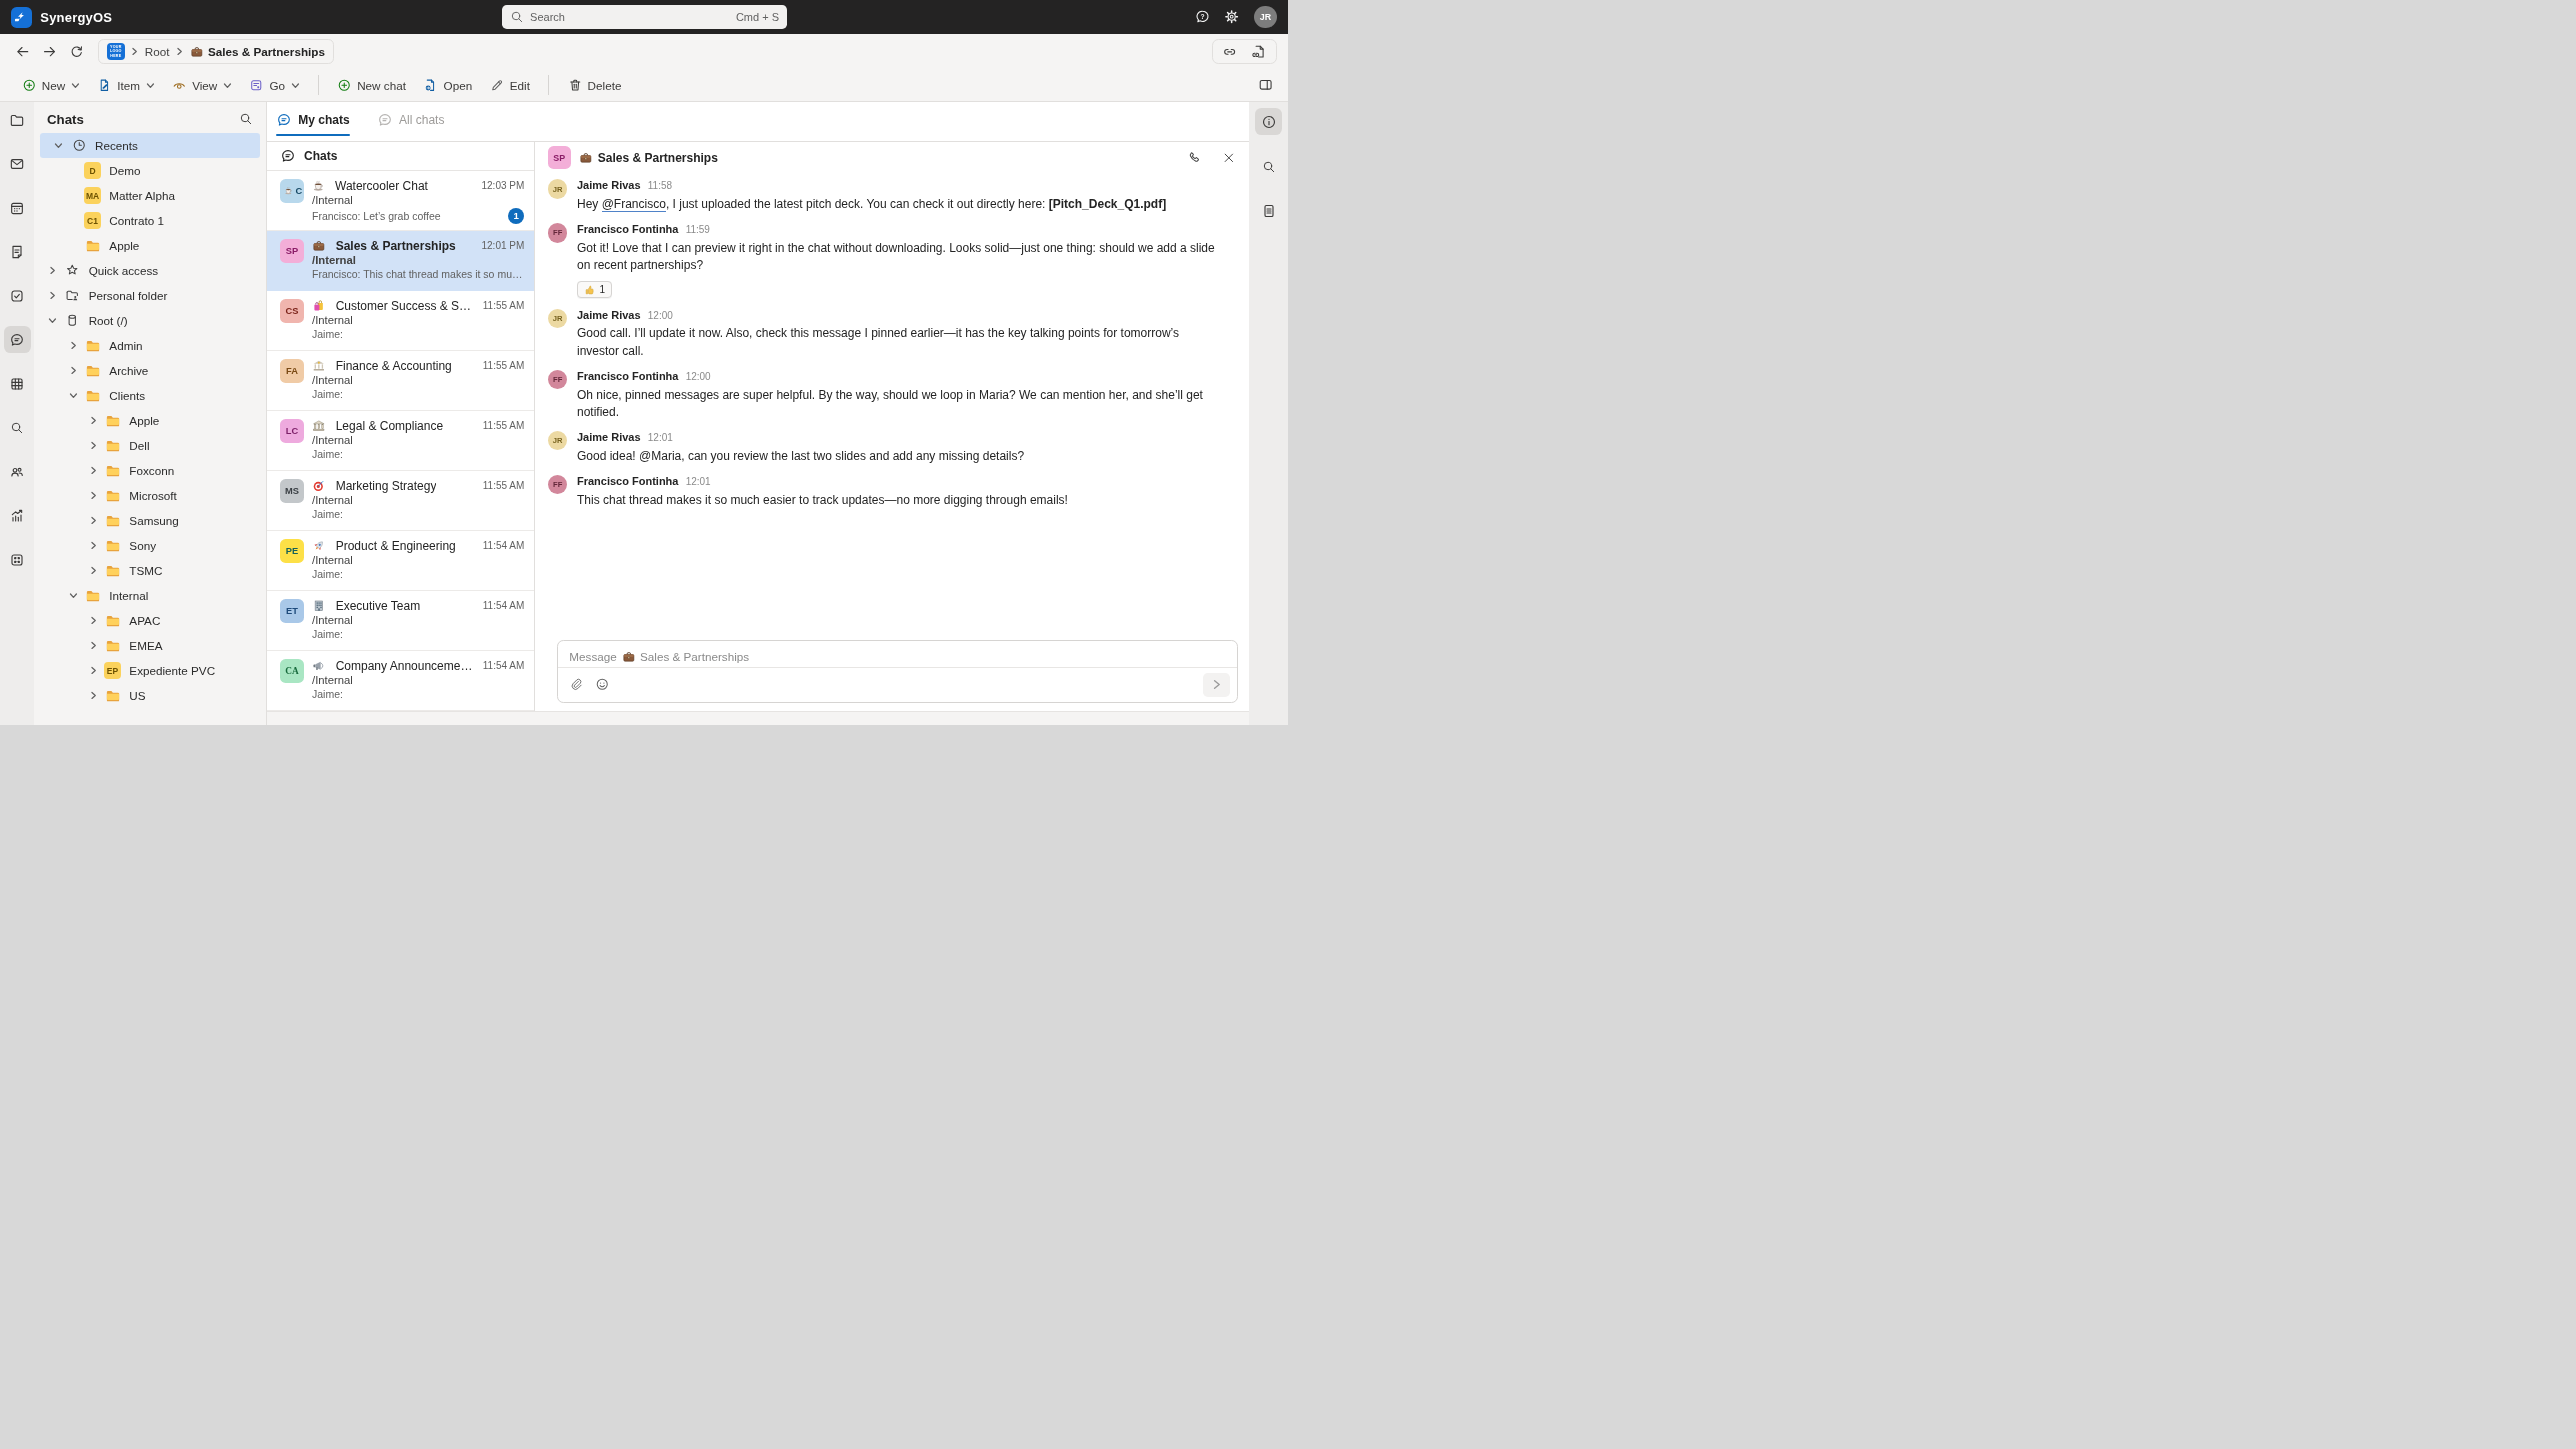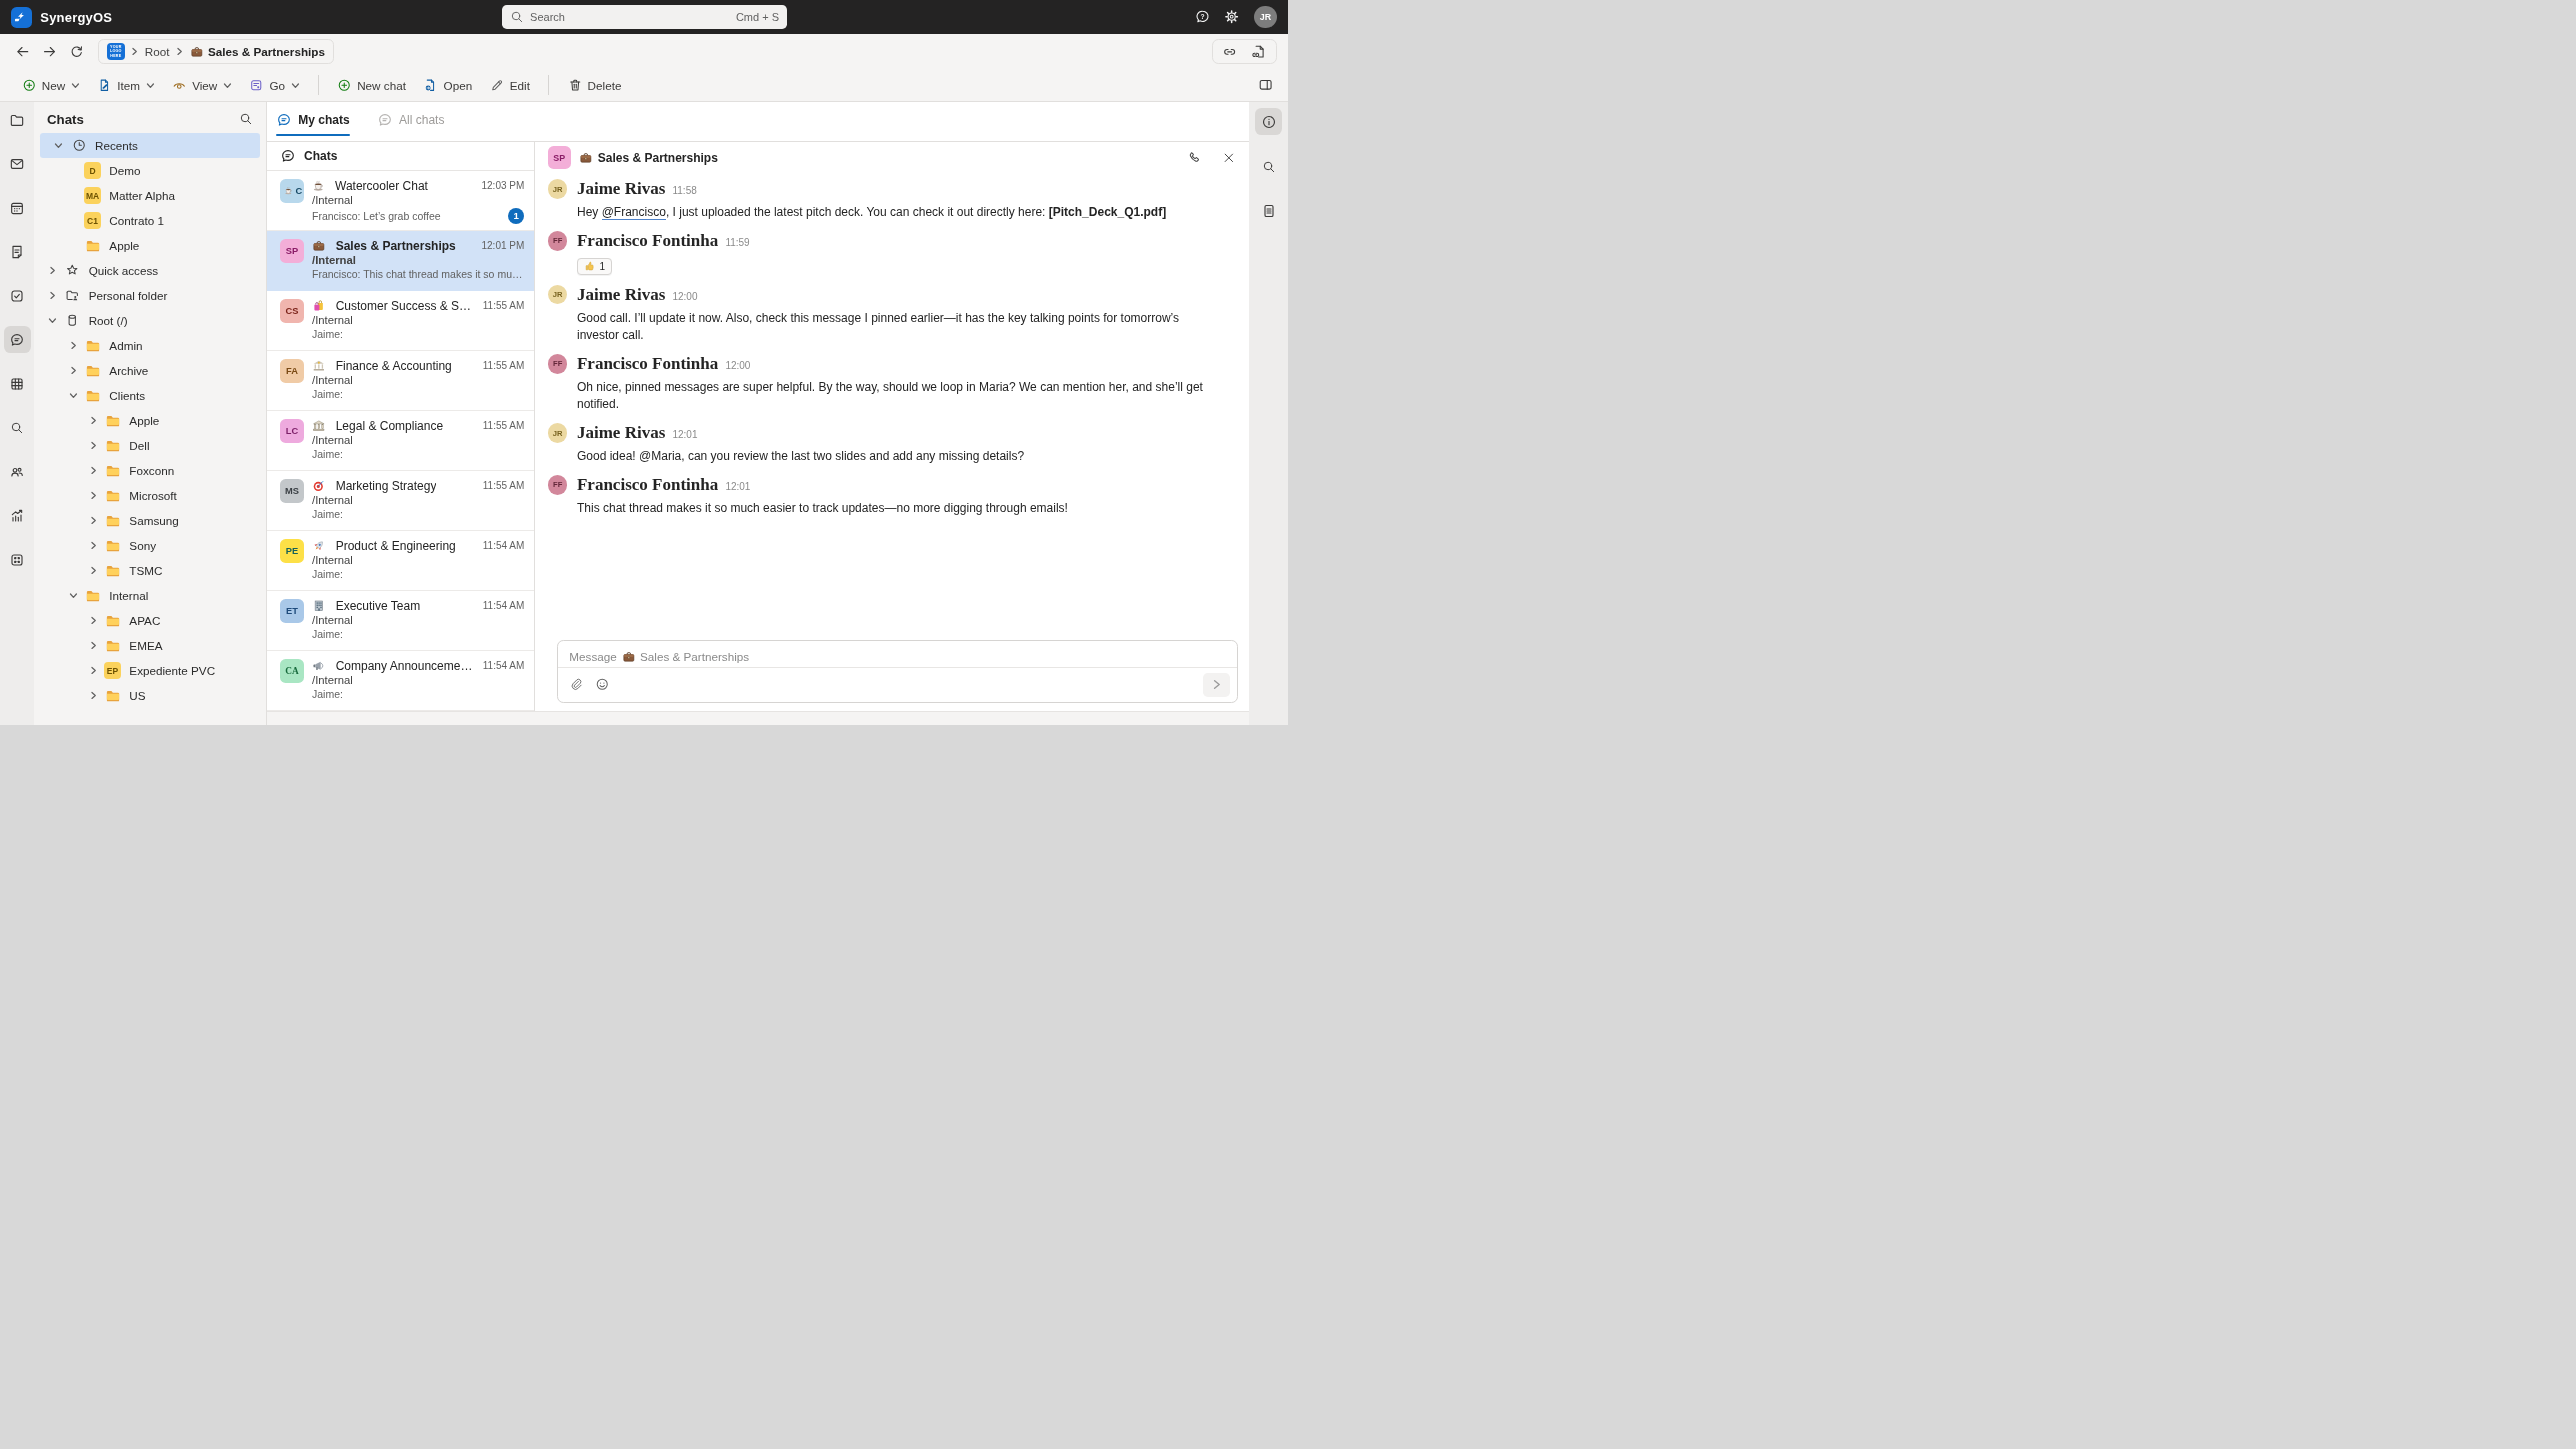--- a/index.html
+++ b/index.html
@@ -93,21 +93,21 @@
   .cp-head { height:31px; display:flex; align-items:center; gap:8px; padding:0 13px; }
   .cp-tile { width:22.5px; height:22.5px; border-radius:5.6px; background:#f3aed8; color:#8a1c66; font-size:8.9px; font-weight:700;
              display:flex; align-items:center; justify-content:center; }
   .cp-title { font-size:12px; font-weight:700; display:flex; align-items:center; gap:5.6px; }
   .cp-actions { margin-left:auto; display:flex; gap:21px; color:#424242; }
   .messages { flex:1; padding:6.4px 32px 0 13px; overflow:hidden; }
   .msg { display:flex; gap:9.7px; margin-bottom:9.7px; }
   .mavatar { width:19.3px; height:19.3px; border-radius:50%; font-size:7.6px; font-weight:700; display:flex; align-items:center; justify-content:center; flex:0 0 auto; }
   .mbody { min-width:0; }
   .mhead { display:flex; align-items:baseline; gap:7.2px; }
-  .mname { font-size:17px; font-weight:700;font-family:Liberation Serif, serif; }
+  .mname { font-size:11px; font-weight:700; }
   .mtime { font-size:10px; color:#8a8a8a; }
   .mtext { font-size:12px; line-height:1.45; margin-top:4.8px; max-width:926px; }
   .mention { border-bottom:1.6px solid #4f82c8; }
   .chip { display:inline-flex; align-items:center; gap:4px; border:0.8px solid #d6d4d2; background:#faf9f8; border-radius:4px;
           padding:1.6px 5.6px; margin-top:6.4px; font-size:10px; cursor:pointer; box-shadow:0 0.8px 0.8px rgba(0,0,0,.05); }
   .composer { margin:4.8px 11.3px 8px 22px; border:0.8px solid #d6d4d2; border-radius:6.4px; background:#fff; }
   .comp-input { height:27px; padding:9.7px 11.3px; color:#8a8a8a; font-size:11.7px; display:flex; align-items:flex-start; gap:4.8px; cursor:text; border-bottom:0.8px solid #e8e6e4; }
   .comp-row { height:34px; display:flex; align-items:center; gap:11.3px; padding:0 6.4px 0 11.3px; color:#616161; }
   .send-btn { margin-left:auto; width:27px; height:24px; border-radius:4.8px; background:#f3f2f1; display:flex; align-items:center; justify-content:center; color:#9a9a9a; cursor:pointer; }
   .bottomstrip { height:14.5px; background:#f5f4f3; border-top:0.8px solid #e6e4e2; }
@@ -1039,20 +1039,21 @@
       <div class="mtext"><span>Hey </span><span class="mention">@Francisco</span><span>, I just uploaded the latest pitch deck. You can check it out directly here: </span><span style="font-weight: 700;">[Pitch_Deck_Q1.pdf]</span></div>
     </div>
   </div>
               <div class="msg">
     <div class="mavatar" style="background: rgb(210, 135, 155); color: rgb(99, 39, 57);">FF</div>
     <div class="mbody">
       <div class="mhead">
         <span class="mname">Francisco Fontinha</span>
         <span class="mtime">11:59</span>
       </div>
+      <div class="mtext"><span>Got it! Love that I can preview it right in the chat without downloading. Looks solid—just one thing: should we add a slide on recent partnerships?</span></div>
     <div class="chip">
                     <span class="icn">
                       <svg width="12" height="12" viewBox="0 0 24 24">
                         <g fill="#f6c44e" stroke="#c89a2e" stroke-width="0.9">
                           <path d="M8.6 11.3 c0-2 1.5-2.7 2.3-4.3 .5-1 .3-2.9 1.7-2.9 1 0 1.5 1 1.5 2.3 0 1.4-.6 2.7-1 3.5 h3.5 c.9 0 1.6.7 1.6 1.6 0 .4-.1.7-.3 1 .5.3.8.8.8 1.4 0 .5-.2 1-.6 1.3 .2.3.3.6.3 1 0 .7-.4 1.3-1 1.5 0 .2.1.4.1.6 0 .9-.7 1.6-1.6 1.6 h-4.7 c-1.5 0-2.6-1-2.6-2.6 z"></path>
                           <rect x="4.2" y="11" width="3.4" height="8.8" rx="1.1"></rect>
                         </g>
                       </svg>
                     </span>
                     <span>1</span>

